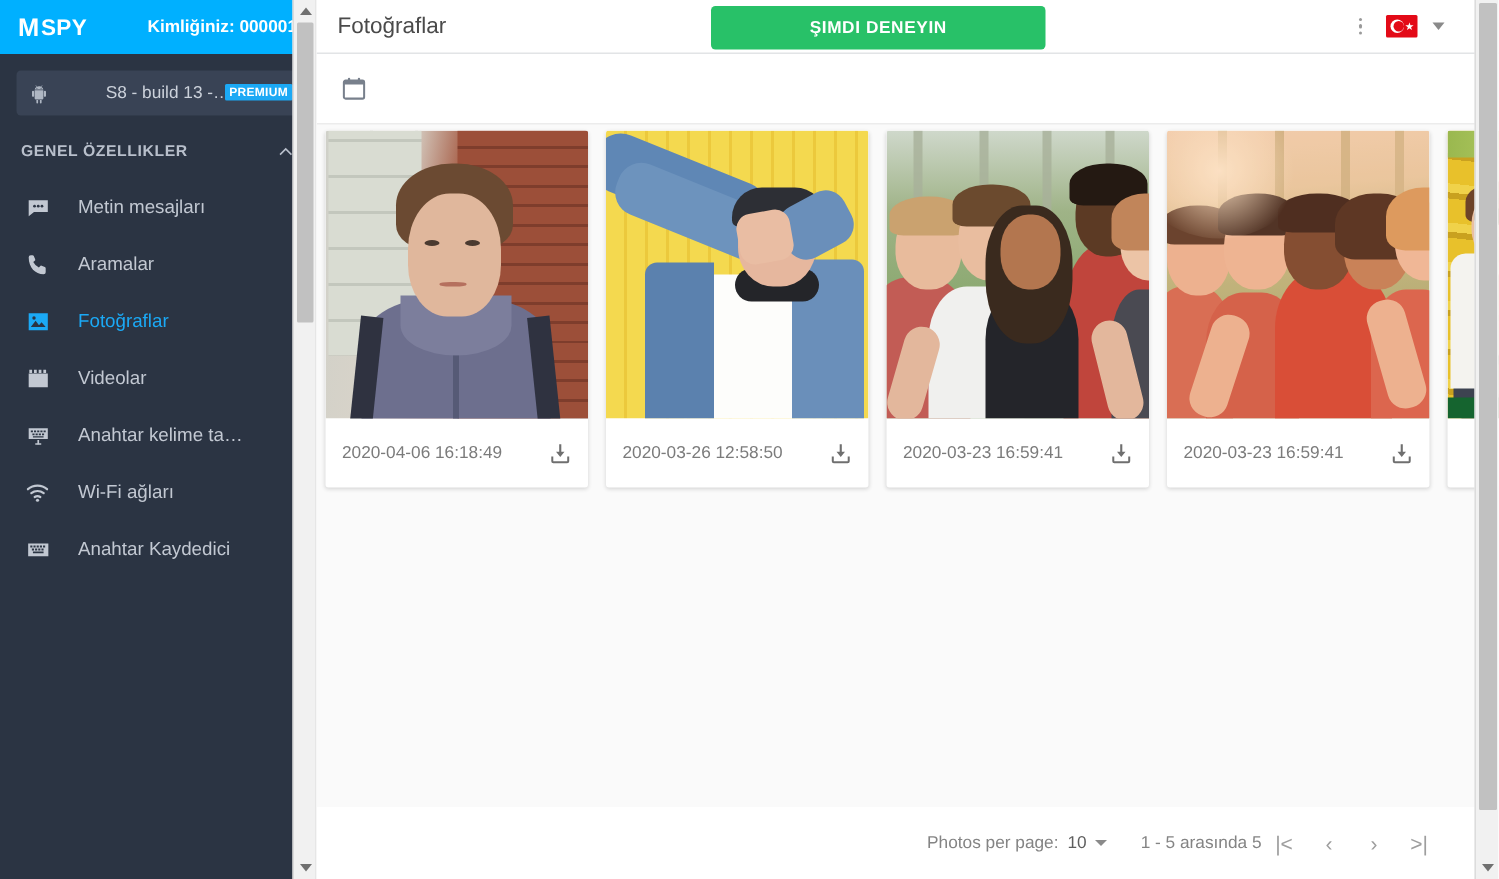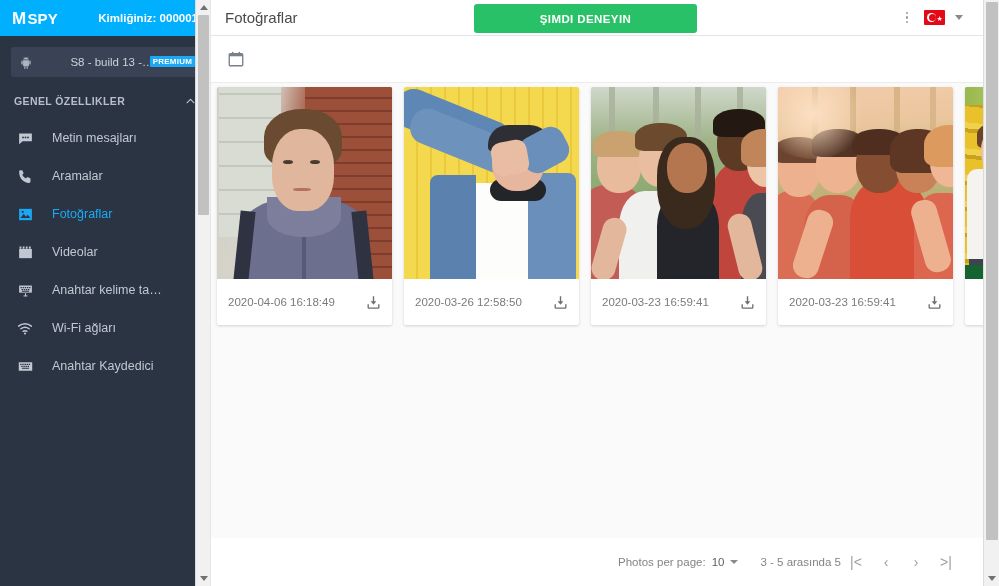--- a/index.html
+++ b/index.html
@@ -601,21 +601,21 @@
           <div class="arrow-btn down">
               <span class="tri down"></span>
             </div>
         </div>
       </div>
 
       <div class="footer">
         <span class="pager-label">Photos per page:</span>
         <span class="per-page-val">10</span>
         <span class="per-page-caret"></span>
-        <span class="range-label">3 - 5 arasında 5</span>
+        <span class="range-label">1 - 5 arasında 5</span>
         <span class="pg-btn">|&lt;</span>
         <span class="pg-btn">‹</span>
         <span class="pg-btn">›</span>
         <span class="pg-btn">&gt;|</span>
       </div>
     </div>
   </section>
 
   <div class="outer-scroll">
     <div class="arrow-btn up" style="width:16px;height:16px">

